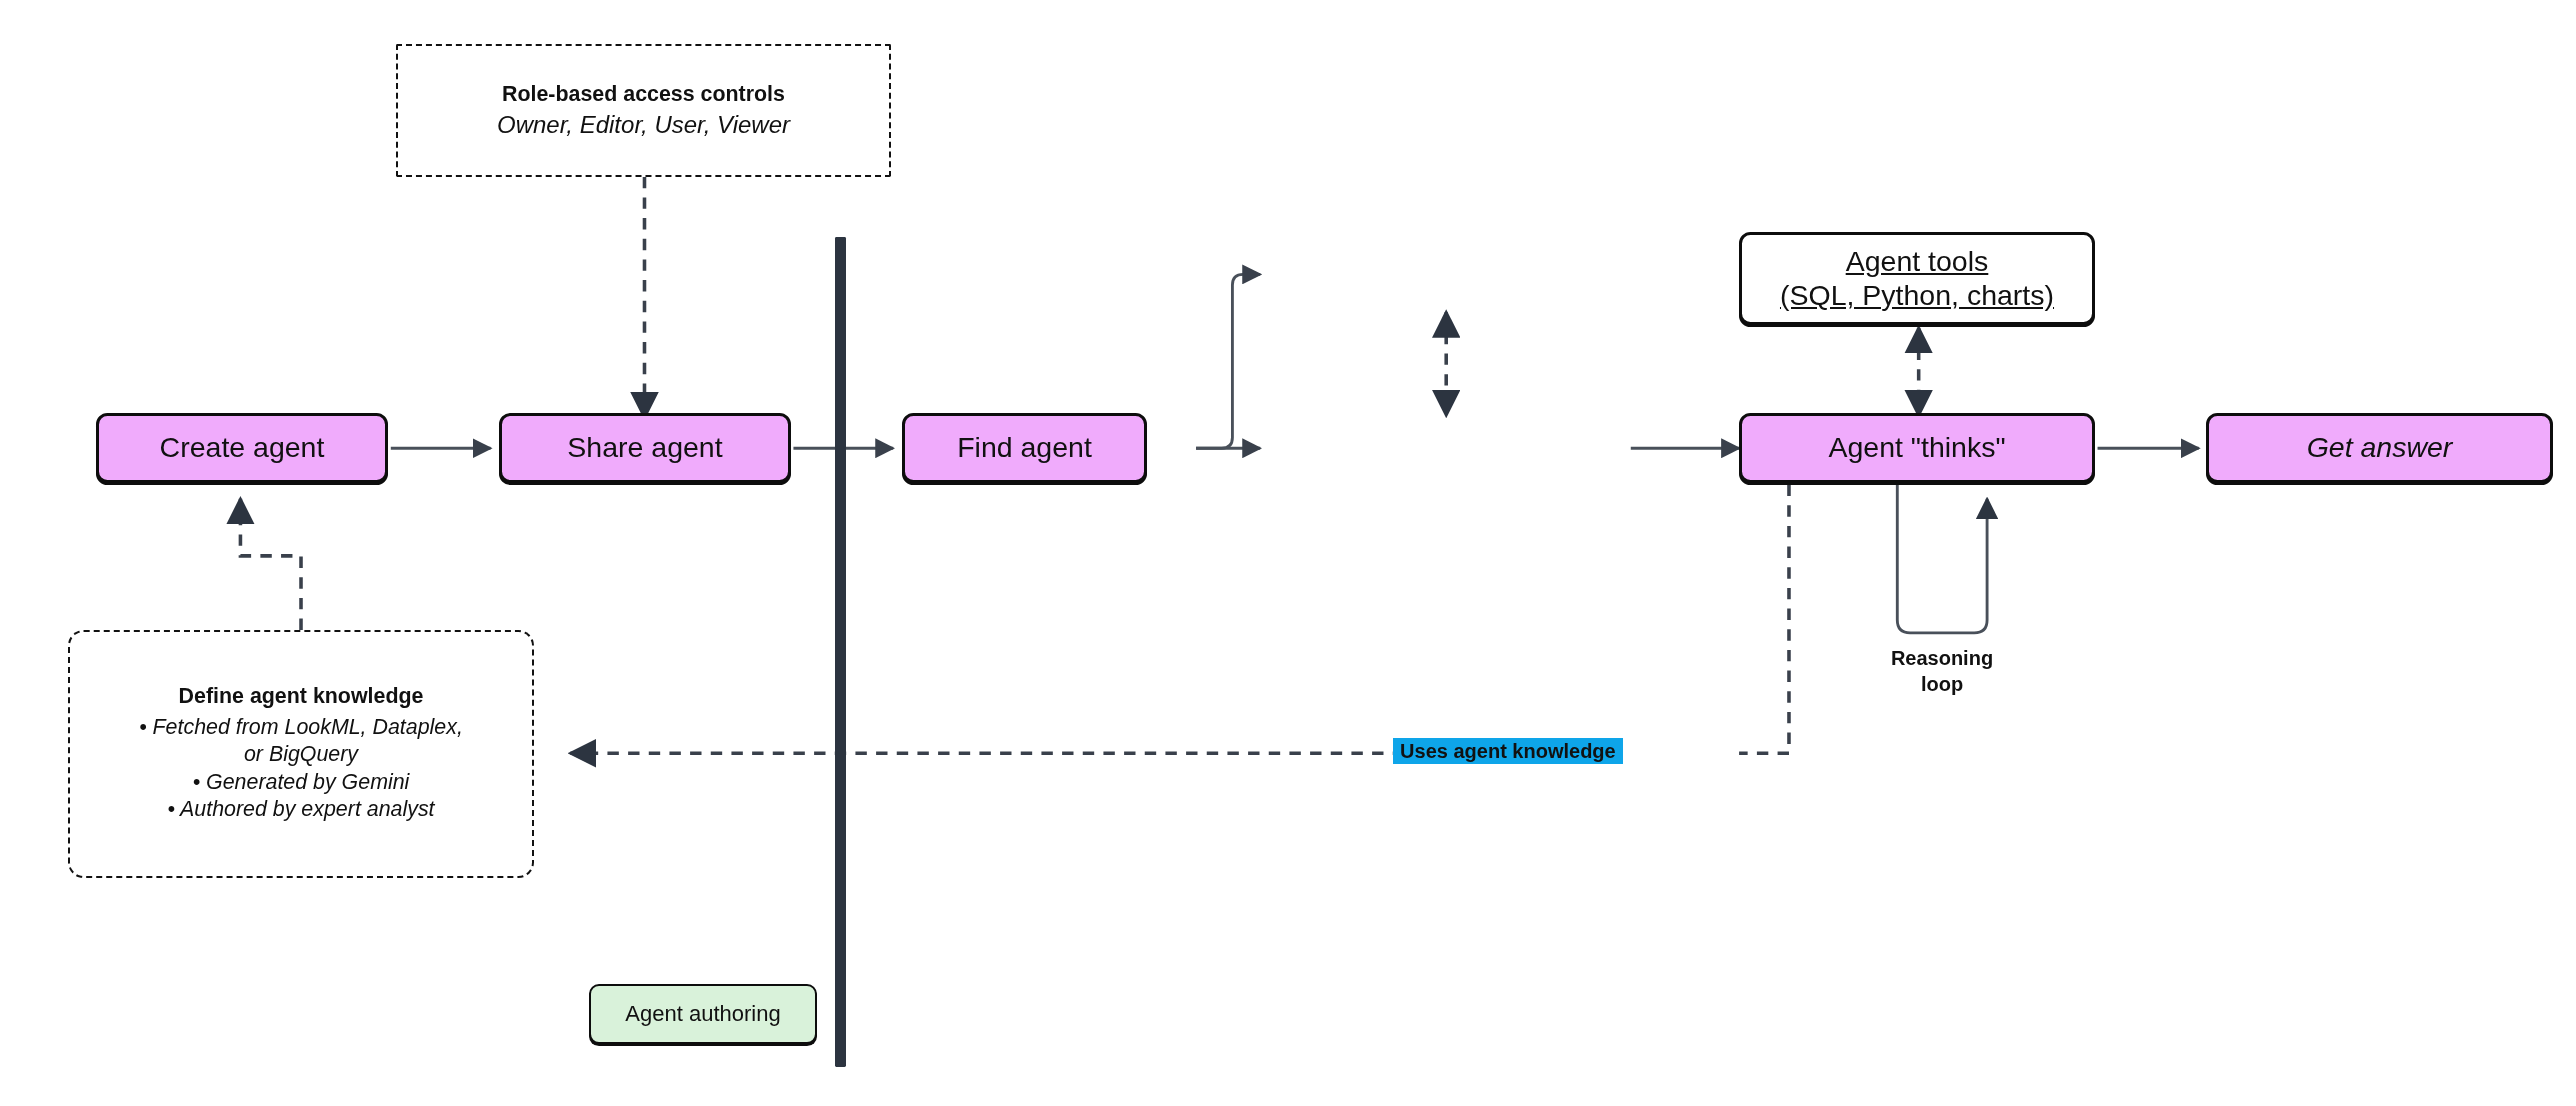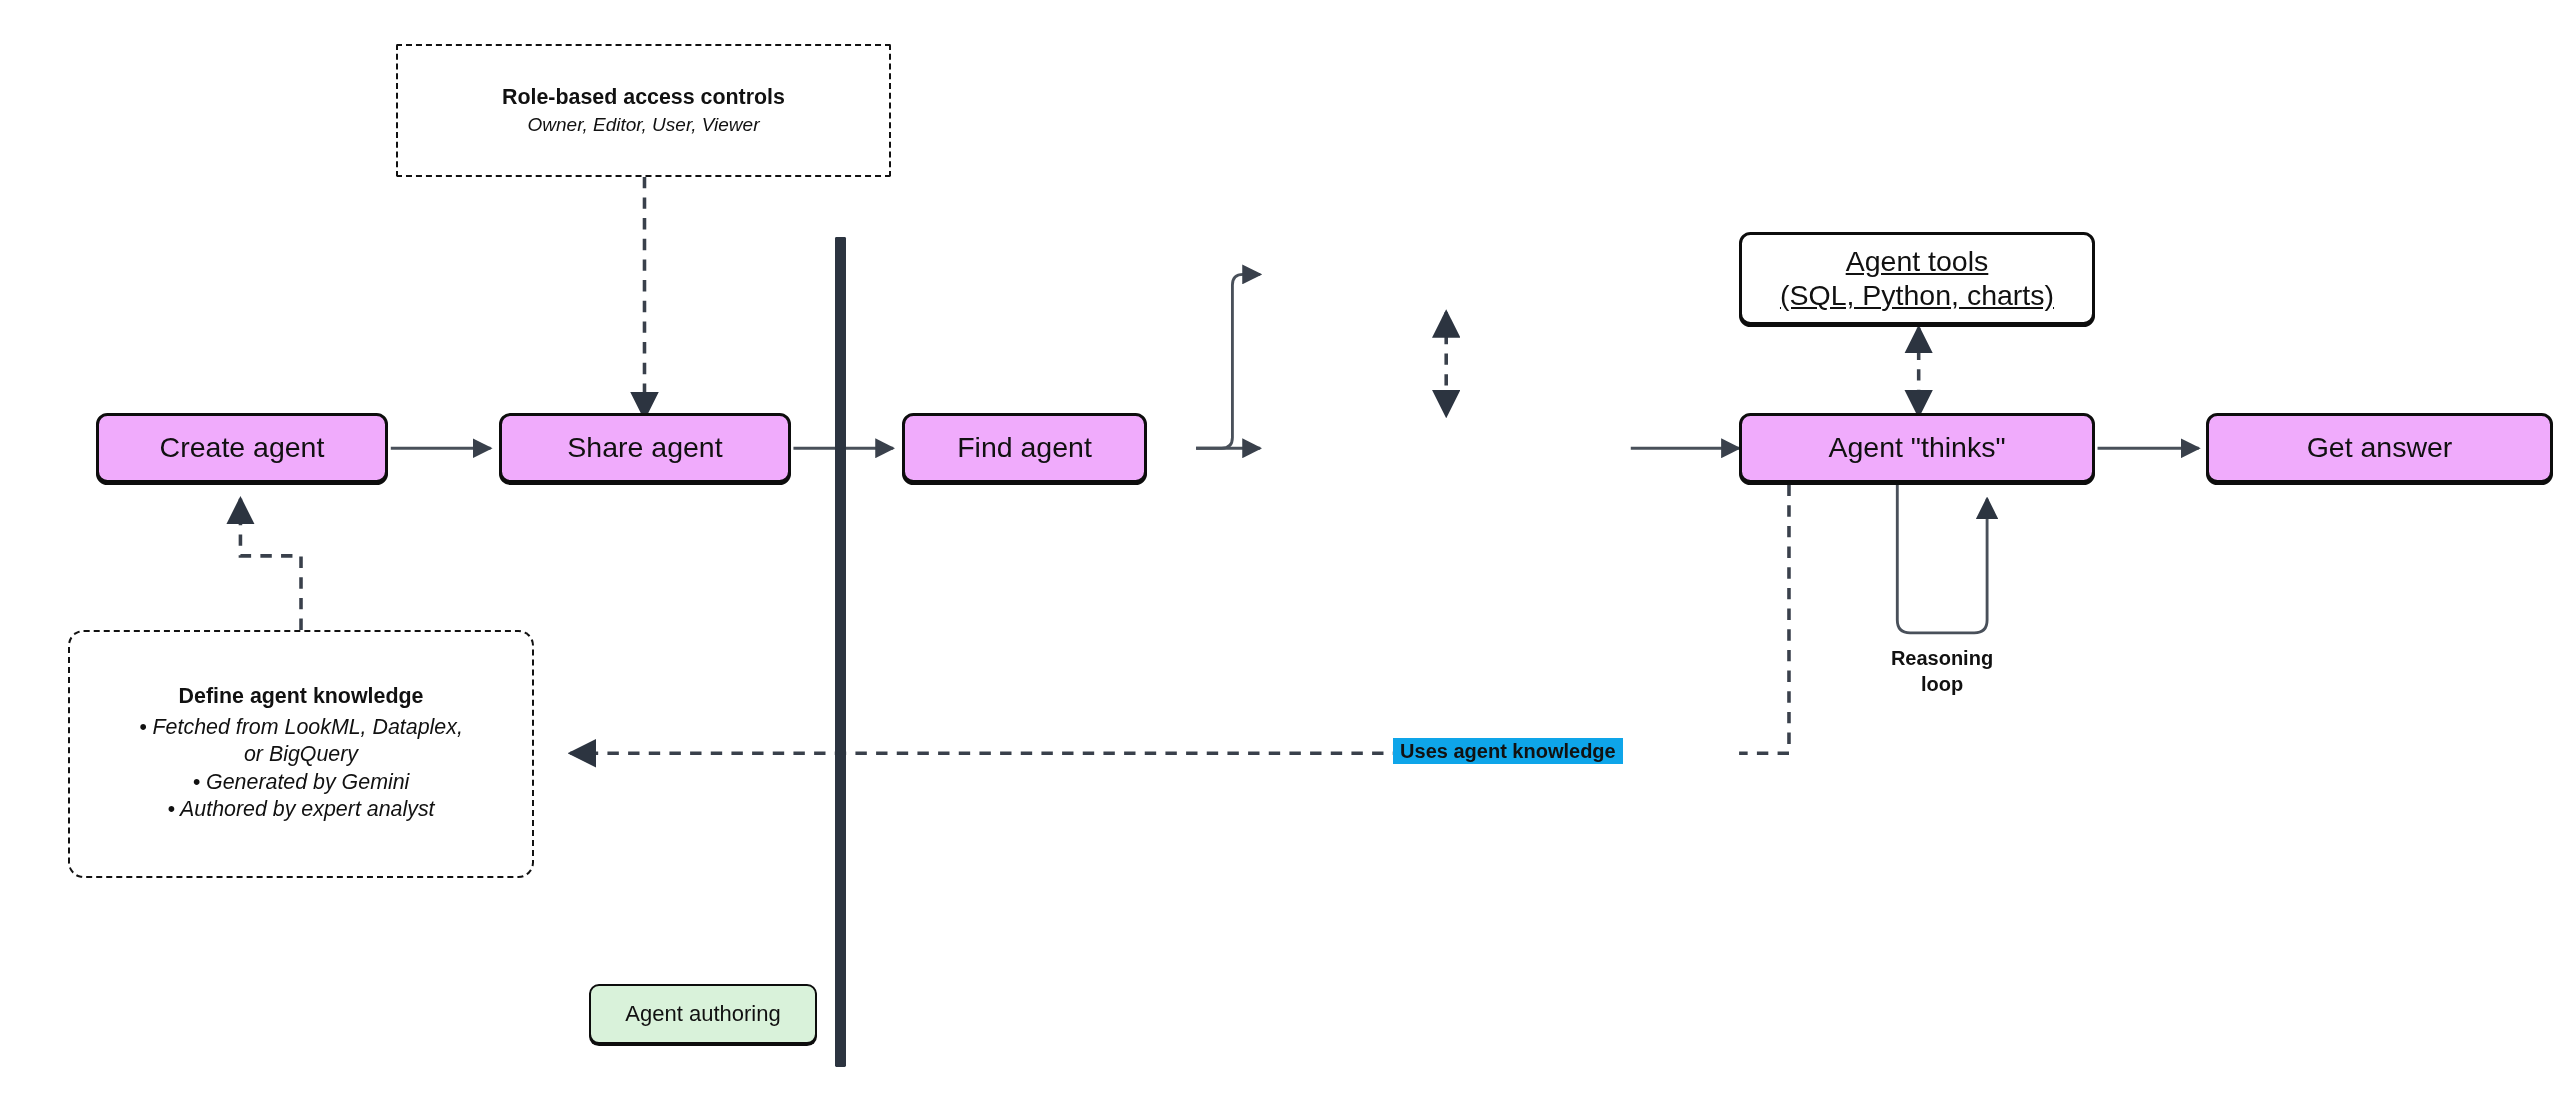--- a/index.html
+++ b/index.html
@@ -78,21 +78,21 @@
     border-width: 2.9px;
   }
   .note-title {
     font-weight: bold;
     font-size: 21.4px;
     color: #111111;
     margin-bottom: 4.3px;
   }
   .note-sub {
     font-style: italic;
-    font-size: 19px;
+    font-size: 24px;
     color: #111111;
   }
   .note-list {
     font-style: italic;
     font-size: 21.4px;
     color: #111111;
     line-height: 1.28;
   }
 
   
@@ -207,21 +207,21 @@
 
 
 
   <div class="node plain" style="left:1739px; top:232px; width:356px; height:93px; flex-direction:column;text-decoration:underline;">
     <div>Agent tools</div>
     <div>(SQL, Python, charts)</div>
   </div>
 
   <div class="node proc" style="left:1739px; top:413px; width:356px; height:70px;">Agent "thinks"</div>
 
-  <div class="node proc" style="left:2206px; top:413px; width:347px; height:70px;">Get answer</div>
+  <div class="node proc" style="left:2206px; top:413px; width:347px; height:70px;font-style:italic;">Get answer</div>
 
   <div class="flabel" style="left:1867px; top:645px; width:150px;">
     <div>Reasoning</div>
     <div>loop</div>
   </div>
 
   <div class="flabel boxed" style="left:1393px; top:738px;">Uses agent knowledge</div>
 
   <div class="node legend" style="left:589px; top:984px; width:228px; height:60px;">Agent authoring</div>
 

